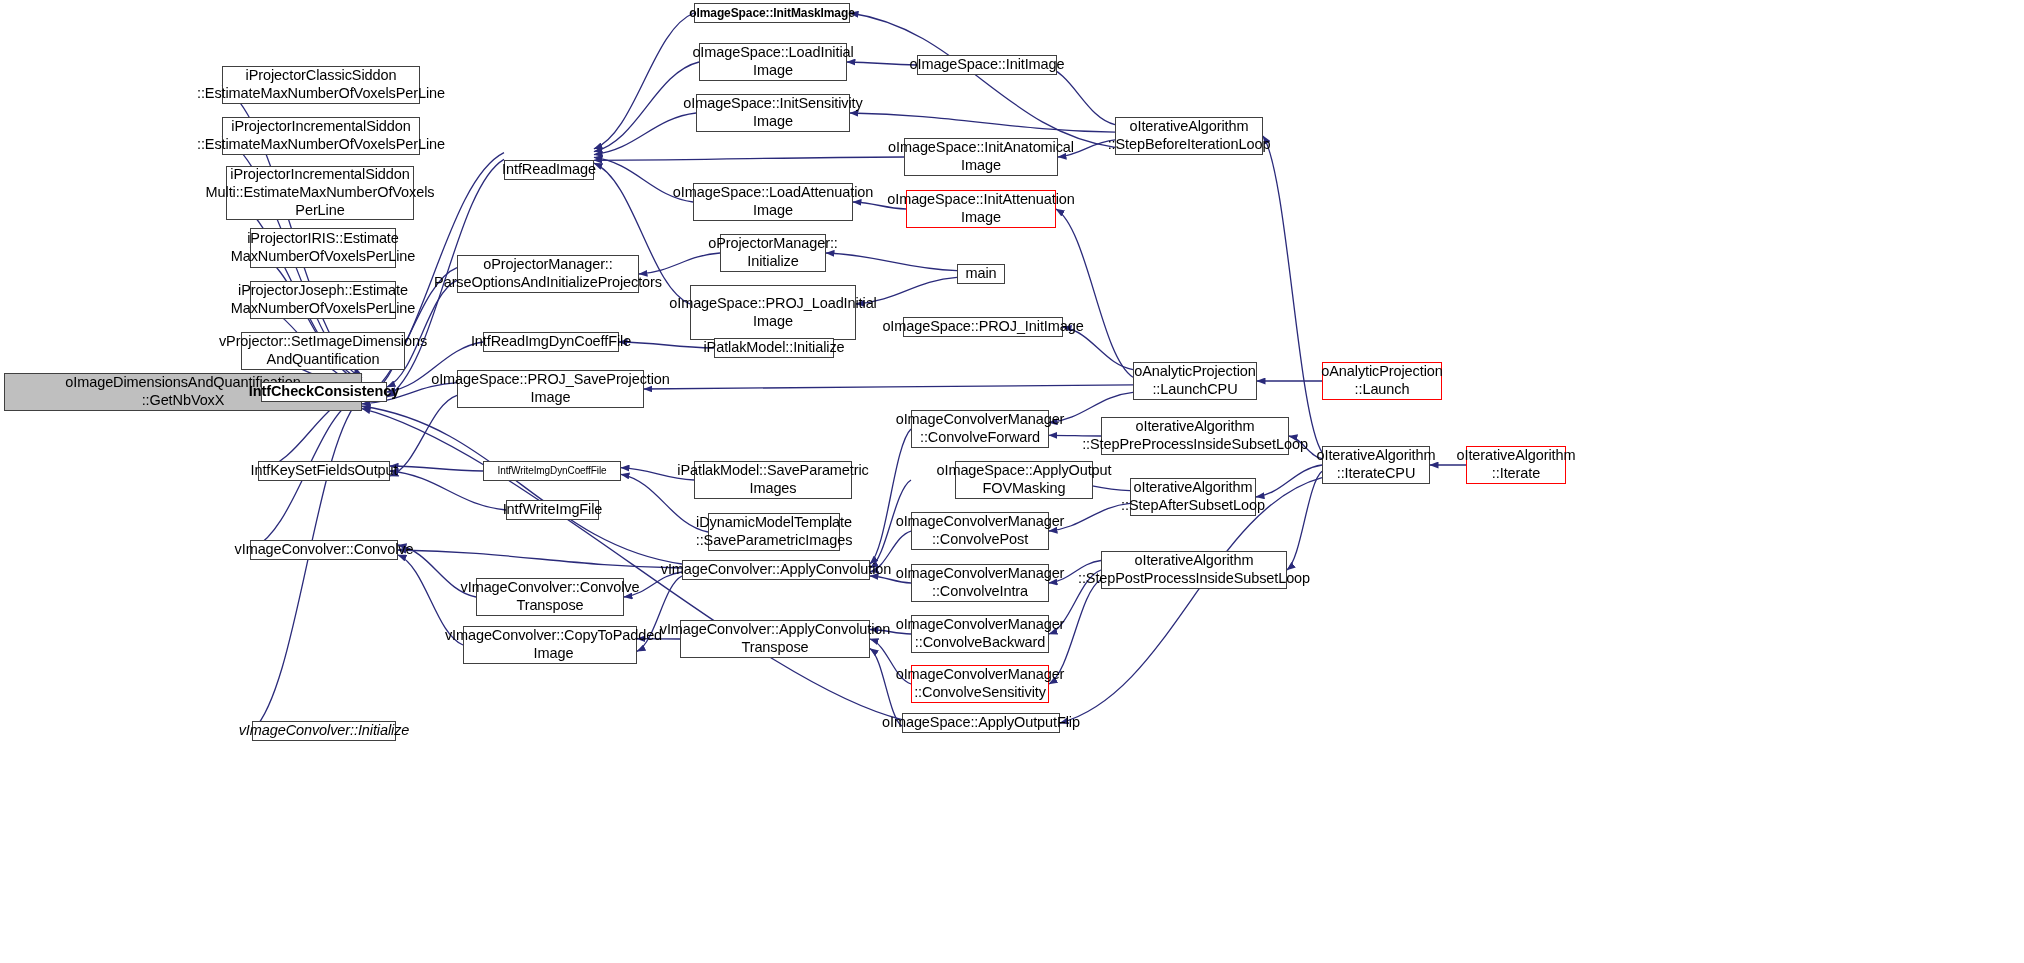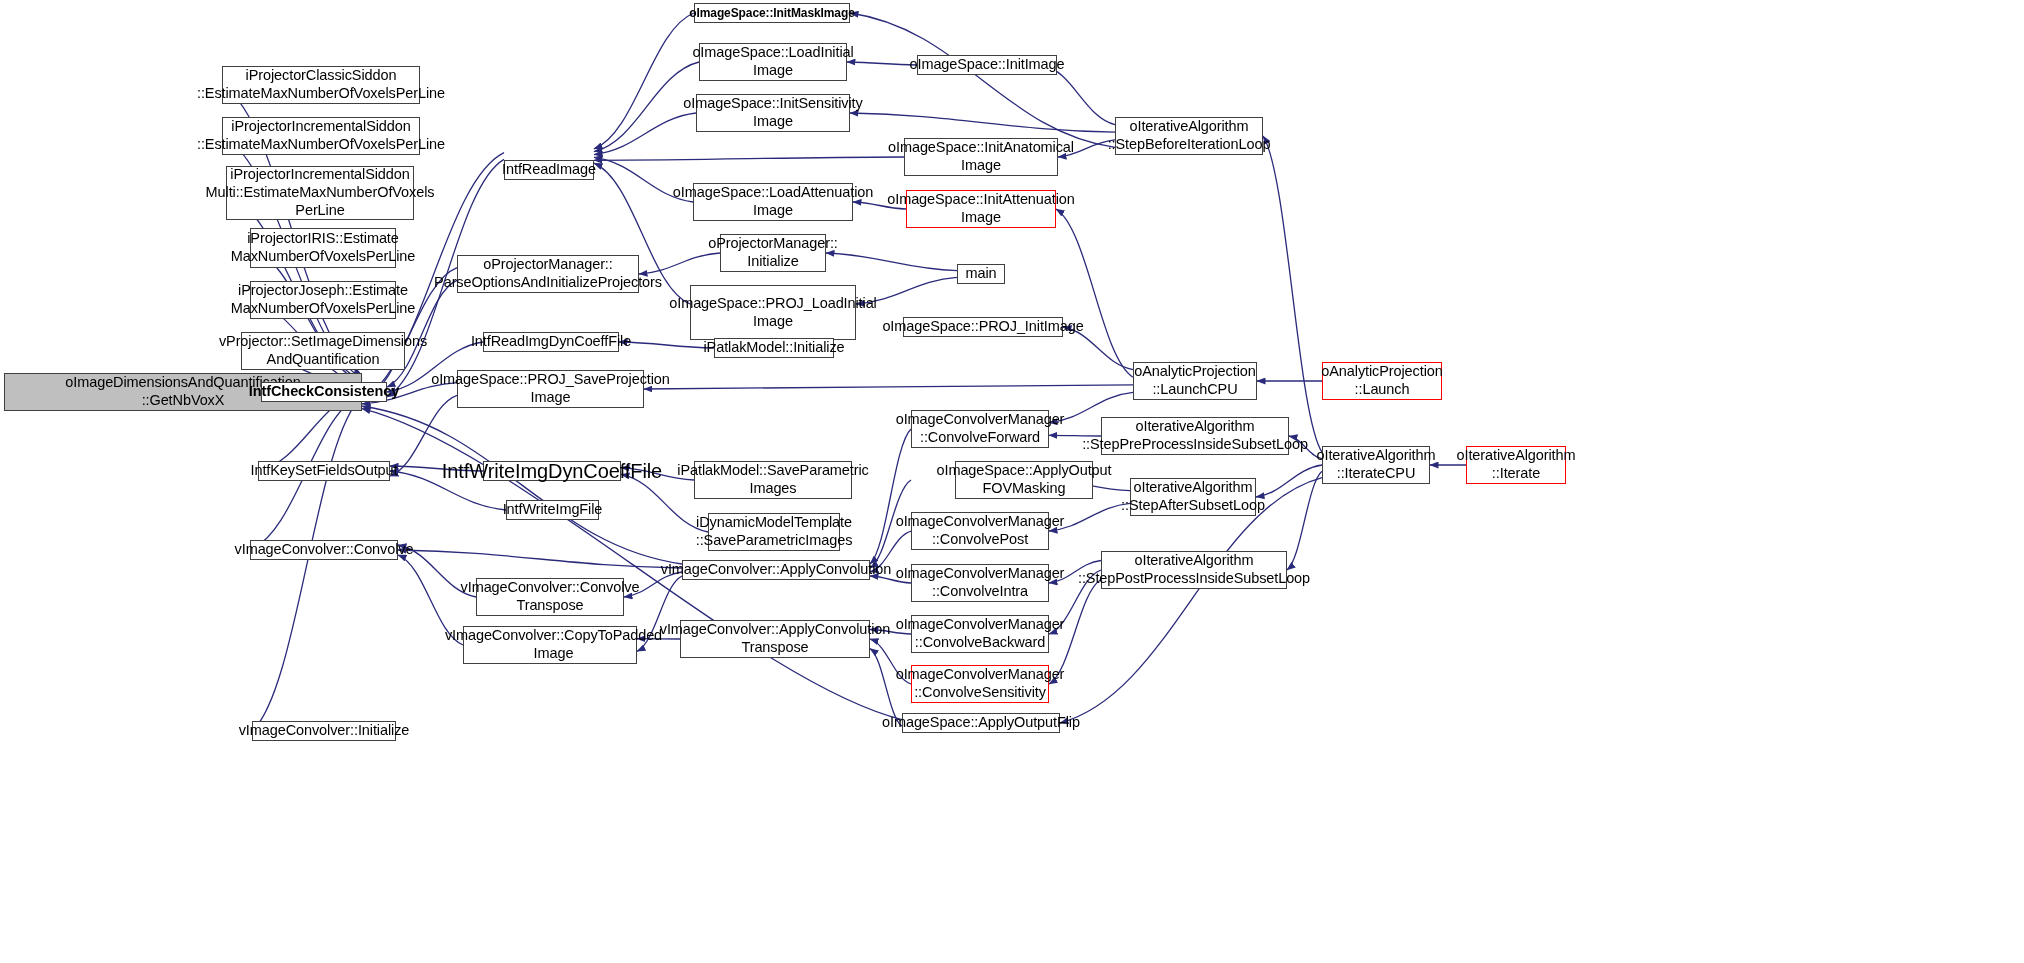--- a/index.html
+++ b/index.html
@@ -140,28 +140,28 @@
 PerLine</div>
       <div class="node" style="left: 250px; top: 228px; width: 146px; height: 40px;">iProjectorIRIS::Estimate
 MaxNumberOfVoxelsPerLine</div>
       <div class="node" style="left: 250px; top: 281px; width: 146px; height: 38px;">iProjectorJoseph::Estimate
 MaxNumberOfVoxelsPerLine</div>
       <div class="node" style="left: 241px; top: 332px; width: 164px; height: 38px;">vProjector::SetImageDimensions
 AndQuantification</div>
       <div class="node" style="left: 261px; top: 382px; width: 126px; height: 20px; font-size: 14.5px; font-weight: bold;">IntfCheckConsistency</div>
       <div class="node" style="left: 258px; top: 461px; width: 132px; height: 20px; font-size: 14.5px;">IntfKeySetFieldsOutput</div>
       <div class="node" style="left: 250px; top: 540px; width: 148px; height: 20px; font-size: 14.5px;">vImageConvolver::Convolve</div>
-      <div class="node" style="left: 252px; top: 721px; width: 144px; height: 20px; font-size: 14.5px;">vImageConvolver::Initialize</div>
+      <div class="node" style="left: 252px; top: 721px; width: 144px; height: 20px; font-size: 14.5px; font-style: italic;">vImageConvolver::Initialize</div>
       <div class="node" style="left: 504px; top: 146px; width: 90px; height: 20px; font-size: 14.5px; margin-top: 14px;">IntfReadImage</div>
       <div class="node" style="left: 457px; top: 255px; width: 182px; height: 38px;">oProjectorManager::
 ParseOptionsAndInitializeProjectors</div>
       <div class="node" style="left: 483px; top: 332px; width: 136px; height: 20px; font-size: 14.5px;">IntfReadImgDynCoeffFile</div>
       <div class="node" style="left: 457px; top: 370px; width: 187px; height: 38px;">oImageSpace::PROJ_SaveProjection
 Image</div>
-      <div class="node" style="left: 483px; top: 461px; width: 138px; height: 20px; font-size: 20px;">IntfWriteImgDynCoeffFile</div>
+      <div class="node" style="left: 483px; top: 461px; width: 138px; height: 20px; font-size: 10px;">IntfWriteImgDynCoeffFile</div>
       <div class="node" style="left: 506px; top: 500px; width: 93px; height: 20px; font-size: 14.5px;">IntfWriteImgFile</div>
       <div class="node" style="left: 476px; top: 578px; width: 148px; height: 38px;">vImageConvolver::Convolve
 Transpose</div>
       <div class="node" style="left: 463px; top: 626px; width: 174px; height: 38px; padding-left: 10px;">vImageConvolver::CopyToPadded
 Image</div>
       <div class="node" style="left: 694px; top: 3px; width: 156px; height: 20px; font-size: 12px; font-weight: bold;">oImageSpace::InitMaskImage</div>
       <div class="node" style="left: 699px; top: 43px; width: 148px; height: 38px;">oImageSpace::LoadInitial
 Image</div>
       <div class="node" style="left: 696px; top: 94px; width: 154px; height: 38px;">oImageSpace::InitSensitivity
 Image</div>

